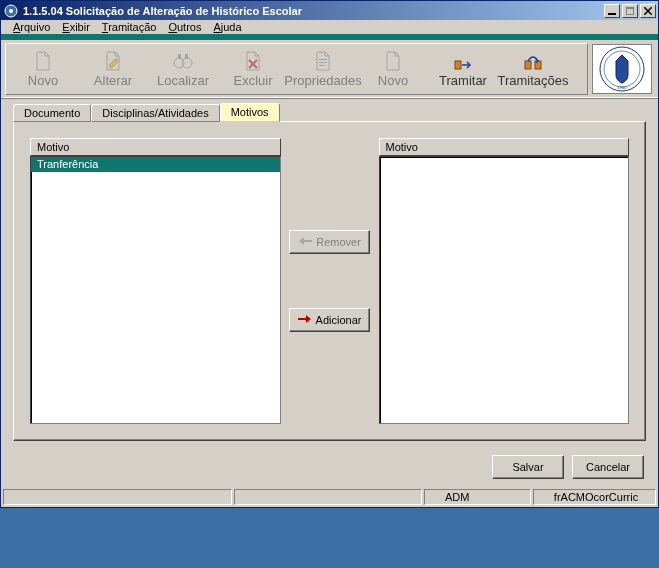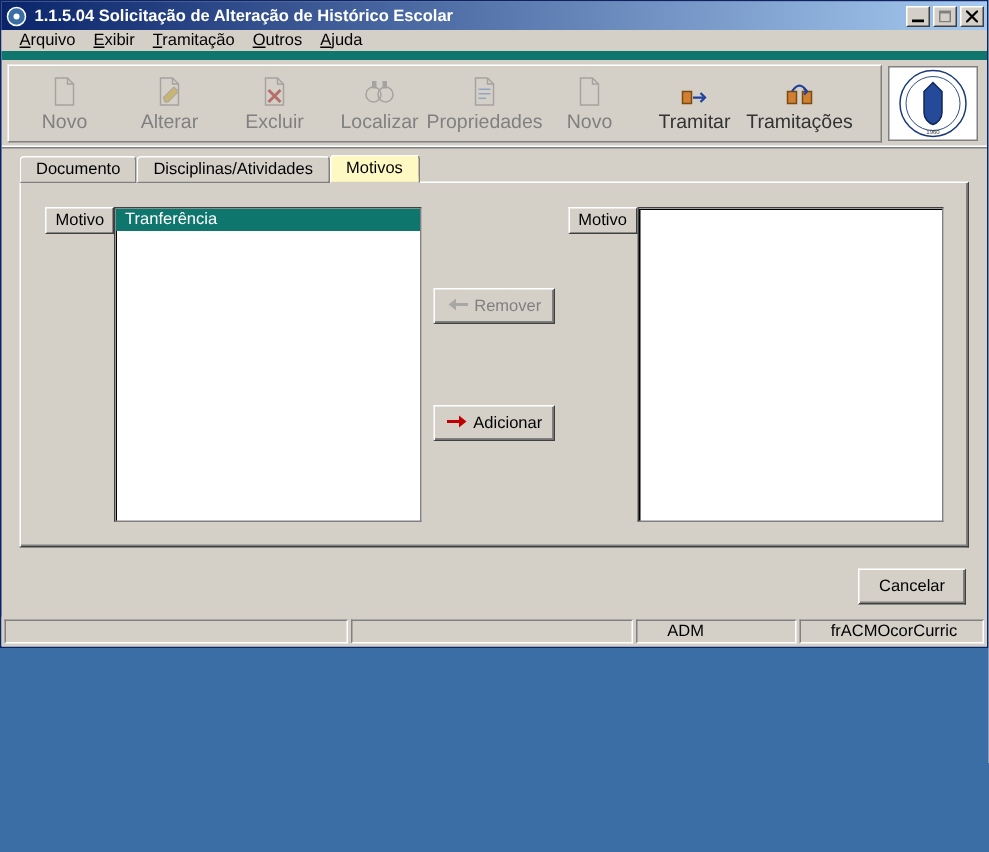--- a/index.html
+++ b/index.html
@@ -7,21 +7,21 @@
   body {
     font-family: Tahoma, "MS Sans Serif", sans-serif;
     font-size: 11px;
     background: #3b6ea5;
     width: 659px;
     height: 568px;
     overflow: hidden;
   }
   .window {
     width: 659px;
-    height: 432px;
+    height: 508px;
     border: 1px solid #0a246a;
     background: #d4d0c8;
     display: flex;
     flex-direction: column;
   }
   
   .titlebar {
     background: linear-gradient(to right, #0a246a, #a6caf0);
     height: 19px;
     display: flex;
@@ -147,21 +147,21 @@
     box-shadow: inset -1px -1px 0 #808080, inset 1px 1px 0 #d4d0c8;
     background:#d4d0c8;
     position:relative;
     display:flex;
     padding:16px;
     gap:10px;
   }
   .list-col {
     flex:1;
     display:flex;
-    flex-direction:row;
+    flex-direction:column;
   }
   .list-header {
     height:18px;
     background:#d4d0c8;
     border:1px solid #fff;
     border-right-color:#404040;
     border-bottom-color:#404040;
     padding:2px 6px;
     position:relative;
     z-index:1;
@@ -295,38 +295,38 @@
           <svg width="18" height="20" viewBox="0 0 18 20">
               <path d="M3 1h8l4 4v14H3z" fill="none" stroke="#808080"></path>
               <path d="M11 1v4h4" fill="none" stroke="#808080"></path>
               <path d="M6 17l-1-3 7-7 3 3-7 7z" fill="#c0a030" stroke="#808080" stroke-width="0.7"></path>
             </svg>
         </span>
         <span class="lbl">Alterar</span>
       </div>
       <div class="tool-btn disabled">
         <span class="tool-ico">
-          <svg width="18" height="20" viewBox="0 0 18 20">
-              <path d="M3 1h8l4 4v14H3z" fill="none" stroke="#808080"></path>
-              <path d="M11 1v4h4" fill="none" stroke="#808080"></path>
-              <path d="M5 9l8 8M13 9l-8 8" stroke="#a02020" stroke-width="2"></path>
-            </svg>
-        </span>
-        <span class="lbl">Excluir</span>
-      </div>
-      <div class="tool-btn disabled">
-        <span class="tool-ico">
           <svg width="20" height="18" viewBox="0 0 20 18">
               <circle cx="6" cy="11" r="5" fill="none" stroke="#808080"></circle>
               <circle cx="14" cy="11" r="5" fill="none" stroke="#808080"></circle>
               <rect x="5" y="2" width="3" height="5" fill="#808080"></rect>
               <rect x="12" y="2" width="3" height="5" fill="#808080"></rect>
             </svg>
         </span>
         <span class="lbl">Localizar</span>
+      </div>
+      <div class="tool-btn disabled">
+        <span class="tool-ico">
+          <svg width="18" height="20" viewBox="0 0 18 20">
+              <path d="M3 1h8l4 4v14H3z" fill="none" stroke="#808080"></path>
+              <path d="M11 1v4h4" fill="none" stroke="#808080"></path>
+              <path d="M5 9l8 8M13 9l-8 8" stroke="#a02020" stroke-width="2"></path>
+            </svg>
+        </span>
+        <span class="lbl">Excluir</span>
       </div>
       <div class="tool-btn disabled">
         <span class="tool-ico">
           <svg width="18" height="20" viewBox="0 0 18 20">
               <path d="M3 1h8l4 4v14H3z" fill="none" stroke="#808080"></path>
               <path d="M11 1v4h4" fill="none" stroke="#808080"></path>
               <rect x="5" y="8" width="8" height="1" fill="#6080c0"></rect>
               <rect x="5" y="11" width="8" height="1" fill="#6080c0"></rect>
               <rect x="5" y="14" width="5" height="1" fill="#6080c0"></rect>
             </svg>
@@ -413,20 +413,23 @@
       <div class="list-col">
         <div class="list-header">Motivo</div>
         <div class="list-box" id="right-list"></div>
       </div>
 
     </div>
   </div>
 
   <div class="bottom-bar">
     <div class="btn">
+        <span>Salvar</span>
+      </div>
+    <div class="btn">
         <span>Cancelar</span>
       </div>
   </div>
 
   <div class="statusbar">
     <div class="status-cell" style="flex:2.3"></div>
     <div class="status-cell" style="flex:1.8"></div>
     <div class="status-cell" style="flex:0.8">ADM</div>
     <div class="status-cell" style="flex:1.0">frACMOcorCurric</div>
   </div>

